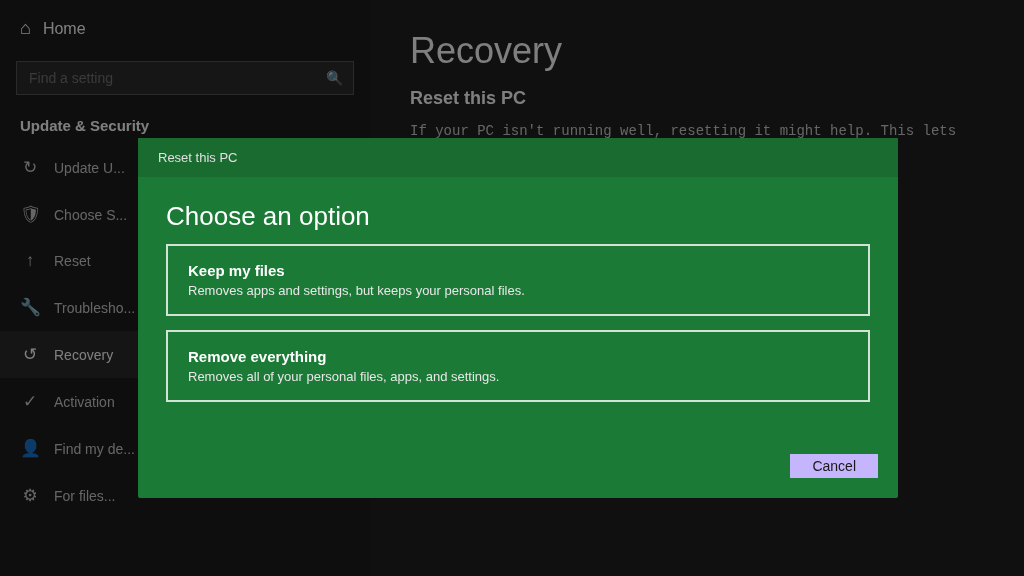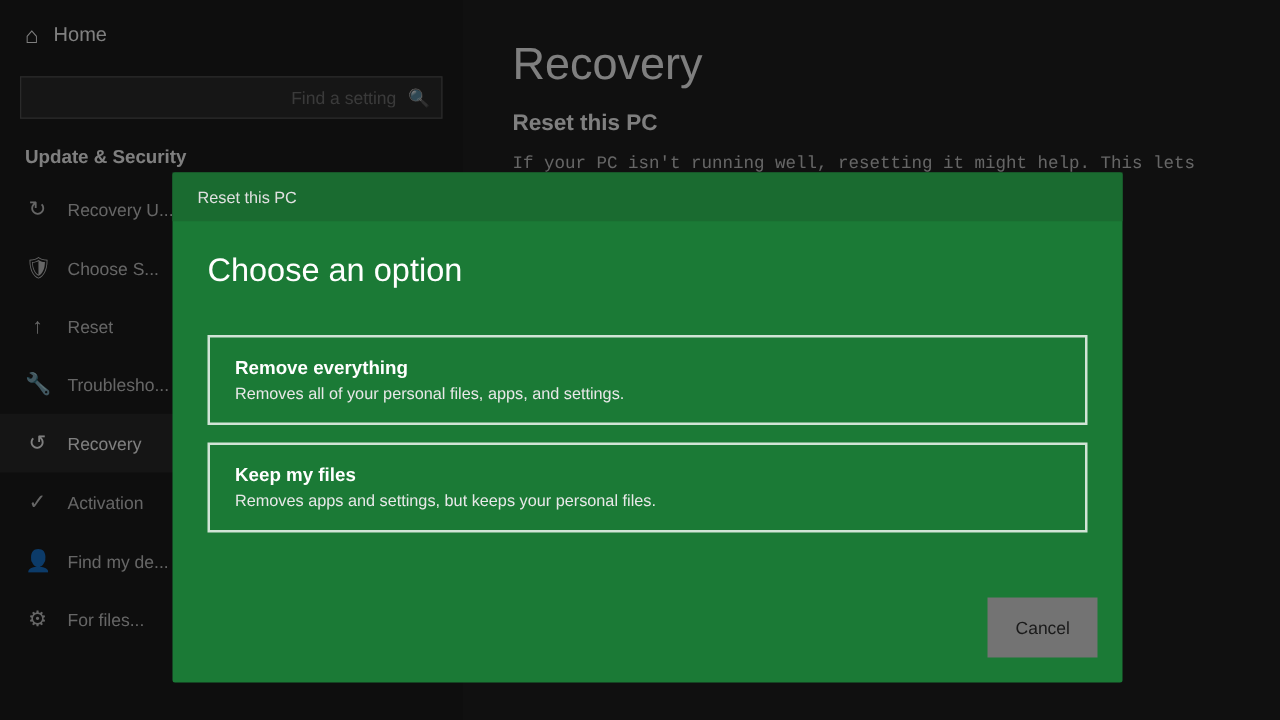--- a/index.html
+++ b/index.html
@@ -45,21 +45,20 @@
     }
 
     .search-box input {
       width: 100%;
       background: #2d2d2d;
       border: 1px solid #555;
       color: #aaa;
       padding: 8px 36px 8px 12px;
       font-size: 14px;
       outline: none;
-      text-align: right;
     }
 
     .search-box .search-icon {
       position: absolute;
       right: 10px;
       color: #aaa;
       font-size: 14px;
     }
 
     .sidebar-section-title {
@@ -151,21 +150,21 @@
     }
 
     .dialog-body {
       padding: 24px 28px 28px 28px;
     }
 
     .dialog-heading {
       font-size: 26px;
       font-weight: 300;
       color: #fff;
-      margin-bottom: 36px;
+      margin-bottom: 12px;
     }
 
     .option-card {
       border: 2px solid rgba(255,255,255,0.8);
       padding: 16px 20px;
       margin-bottom: 14px;
       cursor: pointer;
       background: transparent;
       transition: background 0.15s;
     }
@@ -182,24 +181,24 @@
       color: #e8e8e8;
     }
 
     .dialog-footer {
       display: flex;
       justify-content: flex-end;
       padding: 10px 20px 20px 20px;
     }
 
     .cancel-btn {
-      background: #737373;
+      background: #c4b5fd;
       color: #1a1a1a;
       border: none;
-      padding: 16px 22px;
+      padding: 4px 22px;
       font-size: 14px;
       cursor: pointer;
       font-family: 'Segoe UI', Arial, sans-serif;
       text-align: right;
     }
   </style>
 </head>
 <body>
 
 <div class="sidebar">
@@ -210,21 +209,21 @@
 
   <div class="search-box">
     <input type="text" placeholder="Find a setting" style="">
     <span class="search-icon">🔍</span>
   </div>
 
   <div class="sidebar-section-title">Update &amp; Security</div>
 
   <div class="sidebar-item">
     <span class="item-icon">↻</span>
-    <span>Recovery U...</span>
+    <span>Update U...</span>
   </div>
 
   <div class="sidebar-item">
     <span class="item-icon">🛡</span>
     <span>Choose S...</span>
   </div>
 
   <div class="sidebar-item">
     <span class="item-icon">↑</span>
     <span>Reset</span>
@@ -265,25 +264,25 @@
 <div class="overlay"></div>
 
 <div class="dialog">
   <div class="dialog-header">
     <span>Reset this PC</span>
   </div>
   <div class="dialog-body">
     <h2 class="dialog-heading">Choose an option</h2>
 
     <div class="option-card">
+      <div class="option-card-title">Keep my files</div>
+      <div class="option-card-desc">Removes apps and settings, but keeps your personal files.</div>
+    </div>
+
+    <div class="option-card">
       <div class="option-card-title">Remove everything</div>
       <div class="option-card-desc">Removes all of your personal files, apps, and settings.</div>
     </div>
-
-    <div class="option-card">
-      <div class="option-card-title">Keep my files</div>
-      <div class="option-card-desc">Removes apps and settings, but keeps your personal files.</div>
-    </div>
   </div>
   <div class="dialog-footer">
     <button class="cancel-btn">Cancel</button>
   </div>
 </div>
 
 </body></html>

